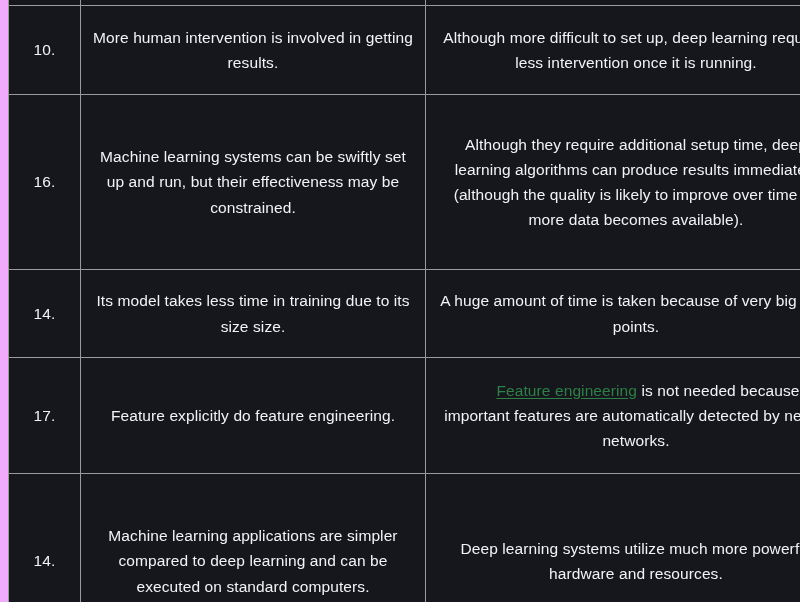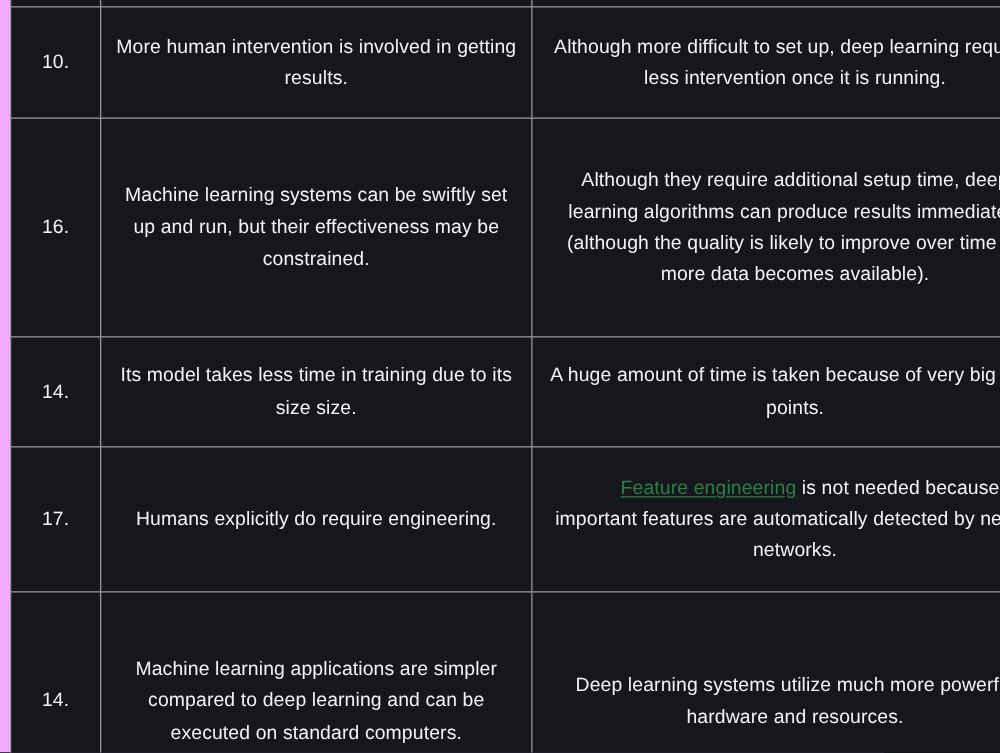--- a/index.html
+++ b/index.html
@@ -104,21 +104,21 @@
         </tr>
 
         <tr class="r12">
           <td class="col-num">14.</td>
           <td class="col-a">Its model takes less time in training due to its size size.</td>
           <td class="col-b">A huge amount of time is taken because of very big data points.</td>
         </tr>
 
         <tr class="r13">
           <td class="col-num">17.</td>
-          <td class="col-a">Humans explicitly do require engineering.</td>
+          <td class="col-a">Feature explicitly do feature engineering.</td>
           <td class="col-b"><a class="inline-link" href="#">Feature engineering</a><span> is not needed because important features are automatically detected by neural networks.</span></td>
         </tr>
 
         <tr class="r14">
           <td class="col-num">14.</td>
           <td class="col-a">Machine learning applications are simpler compared to deep learning and can be executed on standard computers.</td>
           <td class="col-b">Deep learning systems utilize much more powerful hardware and resources.</td>
         </tr>
 
       </tbody>

